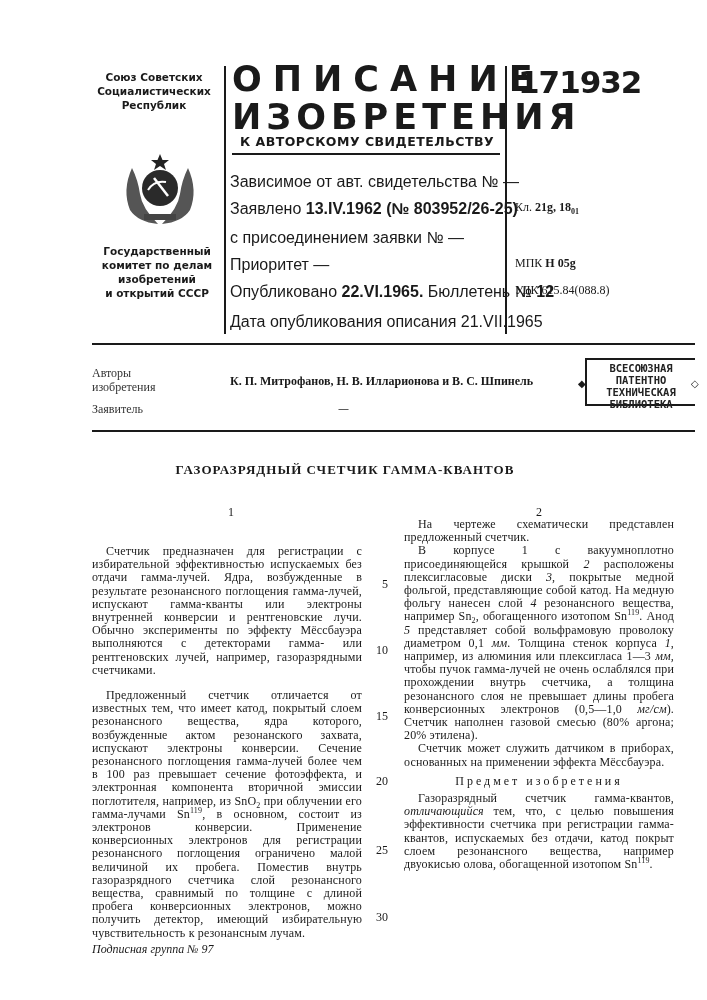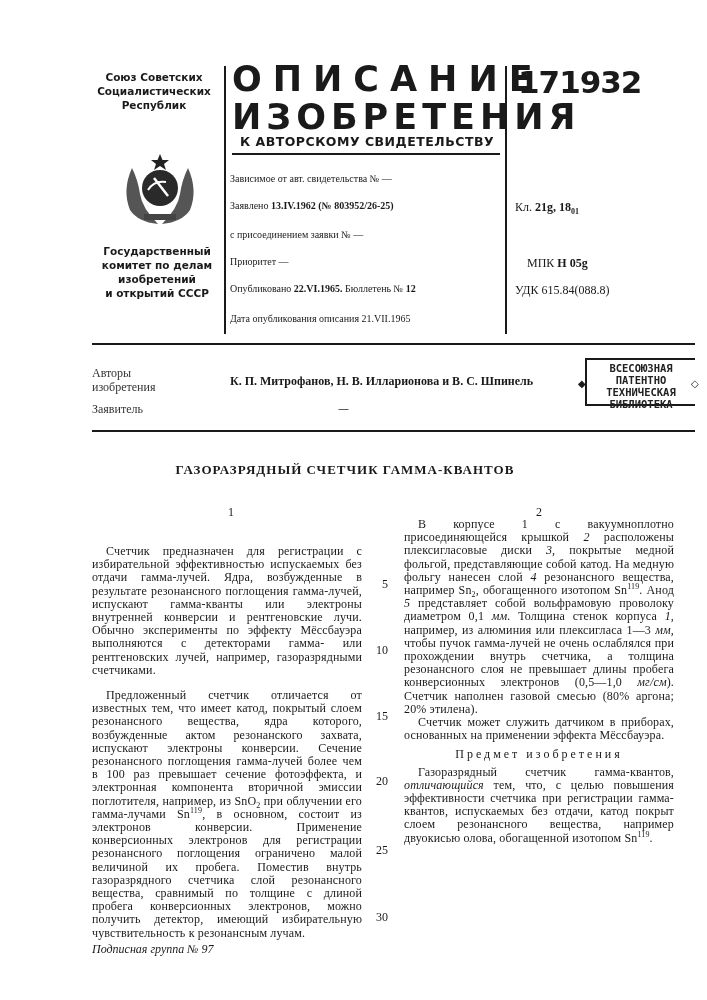--- a/index.html
+++ b/index.html
@@ -12,21 +12,21 @@
   .union { left:96px; top:70px; width:116px; text-align:center; font-size:10.5px; font-weight:bold; line-height:14px; }
   .emblem { left:118px; top:150px; width:84px; height:84px; }
   .committee { left:92px; top:244px; width:130px; text-align:center; font-size:10.5px; font-weight:bold; line-height:14px; }
 
   .big-title { left:232px; width:270px; font-size:35px; font-weight:bold; letter-spacing:5px; line-height:38px; }
   .t1 { top:60px; letter-spacing:11px; }
   .t2 { top:98px; }
   .subtitle { left:232px; top:134px; width:270px; text-align:center; font-size:12.5px; font-weight:bold; letter-spacing:0.5px; }
   .patnum { left:518px; top:64px; font-size:31px; font-weight:bold; letter-spacing:-1px; }
 
-  .meta { left:230px; font-size:10px; font-family:Liberation Serif, serif; }
+  .meta { left:230px; font-size:16px; font-family:Liberation Sans, sans-serif; }
   .meta b { font-weight:bold; }
   .meta-r { left:515px; font-size:12px; font-family:"Liberation Serif", serif; }
 
   .label { left:92px; font-size:12px; font-family:"Liberation Serif", serif; line-height:14px; color:#333; }
   .authors { left:230px; top:374px; font-size:12px; font-weight:bold; font-family:"Liberation Serif", serif; }
   .applicant-val { left:338px; top:402px; font-size:11px; }
 
   .stamp { left:585px; top:358px; width:110px; height:48px; border:2px solid #1a1a1a; border-right:none; font-family:"DejaVu Sans Mono", monospace; font-size:10.5px; font-weight:bold; line-height:12px; text-align:center; color:#222; padding-top:2px; box-sizing:border-box; }
   .stamp .row { display:block; }
 
@@ -94,21 +94,21 @@
   <b>22.VI.1965.</b>
   <span>Бюллетень №</span>
   <b>12</b>
 </div>
 <div class="abs meta" style="top:313px;">Дата опубликования описания 21.VII.1965</div>
 
 <div class="abs meta-r" style="top:200px;">
   <span>Кл.</span>
   <b>21g, 18</b><sub><b>01</b></sub>
 </div>
-<div class="abs meta-r" style="top:256px;margin-left:12px;">
+<div class="abs meta-r" style="top:256px;">
   <span>МПК</span>
   <b>H 05g</b>
 </div>
 <div class="abs meta-r" style="top:283px;">
   <span>УДК</span>
   <span>615.84(088.8)</span>
 </div>
 
 <div class="hrule" style="left:92px; top:343px; width:603px; height:1.5px;"></div>
 
@@ -142,19 +142,20 @@
 </div>
 
 <div class="abs lnum" style="top:577px;">5</div>
 <div class="abs lnum" style="top:643px;text-align:right;">10</div>
 <div class="abs lnum" style="top:709px;">15</div>
 <div class="abs lnum" style="top:774px;">20</div>
 <div class="abs lnum" style="top:843px;">25</div>
 <div class="abs lnum" style="top:910px;">30</div>
 
 <div class="abs col col2">
+  <p>На чертеже схематически представлен предложенный счетчик.</p>
   <p><span>В корпусе 1 с вакуумноплотно присоединяющейся крышкой </span><span class="it">2</span><span> расположены плексигласовые диски </span><span class="it">3</span><span>, покрытые медной фольгой, представляющие собой катод. На медную фольгу нанесен слой </span><span class="it">4</span><span> резонансного вещества, например Sn</span><sub>2</sub><span>, обогащенного изотопом Sn</span><sup>119</sup><span>. Анод </span><span class="it">5</span><span> представляет собой вольфрамовую проволоку диаметром 0,1 </span><span class="it">мм.</span><span> Толщина стенок корпуса </span><span class="it">1</span><span>, например, из алюминия или плексигласа 1—3 </span><span class="it">мм,</span><span> чтобы пучок гамма-лучей не очень ослаблялся при прохождении внутрь счетчика, а толщина резонансного слоя не превышает длины пробега конверсионных электронов (0,5—1,0 </span><span class="it">мг/см</span><span>). Счетчик наполнен газовой смесью (80% аргона; 20% этилена).</span></p>
   <p>Счетчик может служить датчиком в приборах, основанных на применении эффекта Мёссбауэра.</p>
   <p class="center-heading">Предмет изобретения</p>
   <p><span>Газоразрядный счетчик гамма-квантов, </span><span class="it">отличающийся</span><span> тем, что, с целью повышения эффективности счетчика при регистрации гамма-квантов, испускаемых без отдачи, катод покрыт слоем резонансного вещества, например двуокисью олова, обогащенной изотопом Sn</span><sup>119</sup><span>.</span></p>
 </div>
 
 <div class="abs footer">Подписная группа № 97</div>
 
 </body></html>

